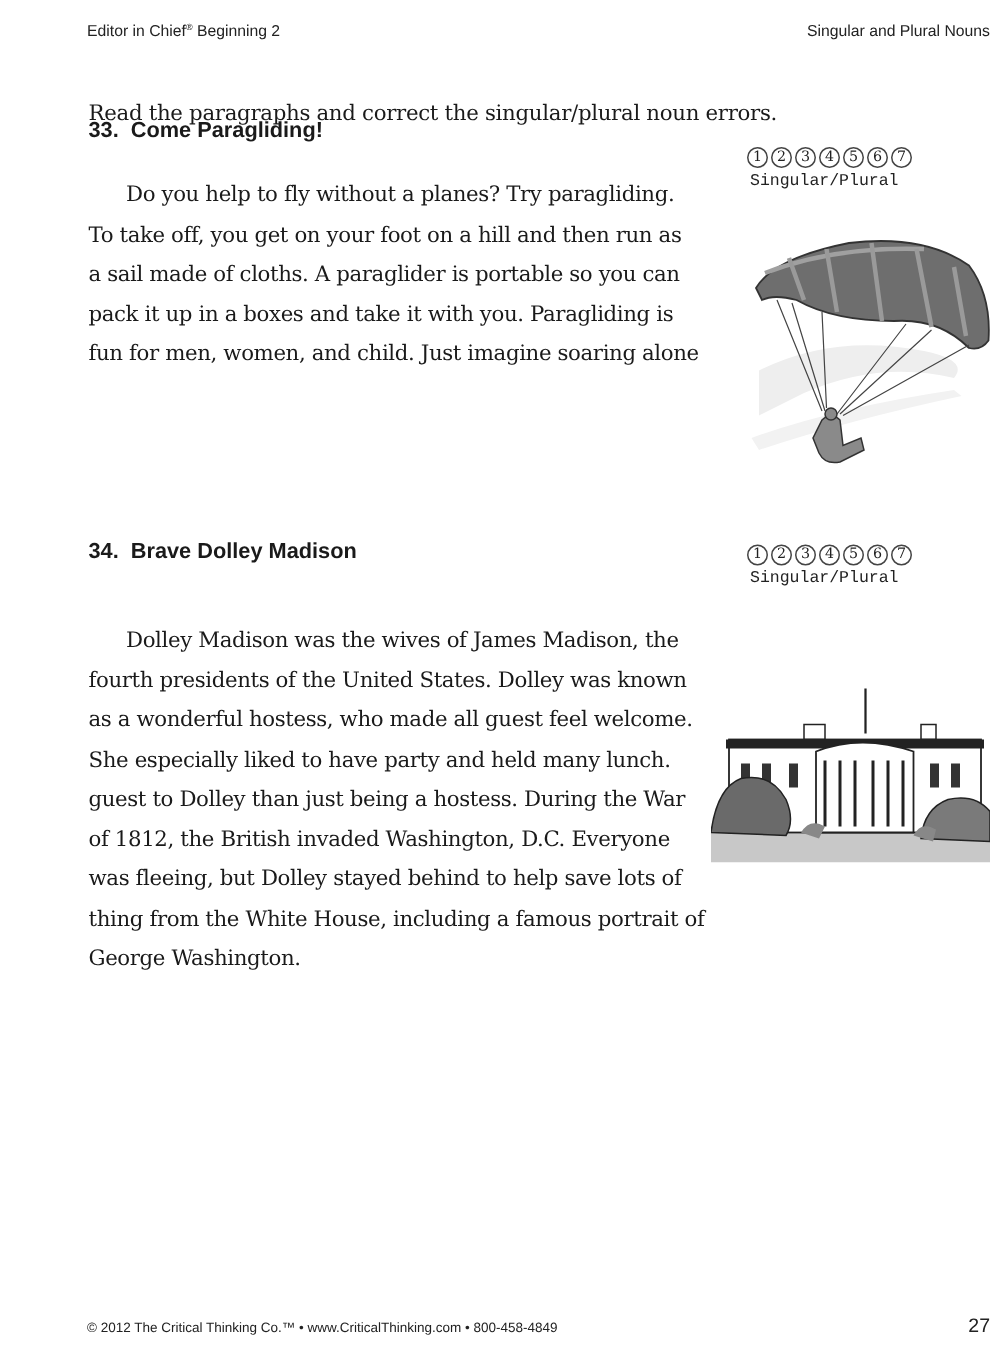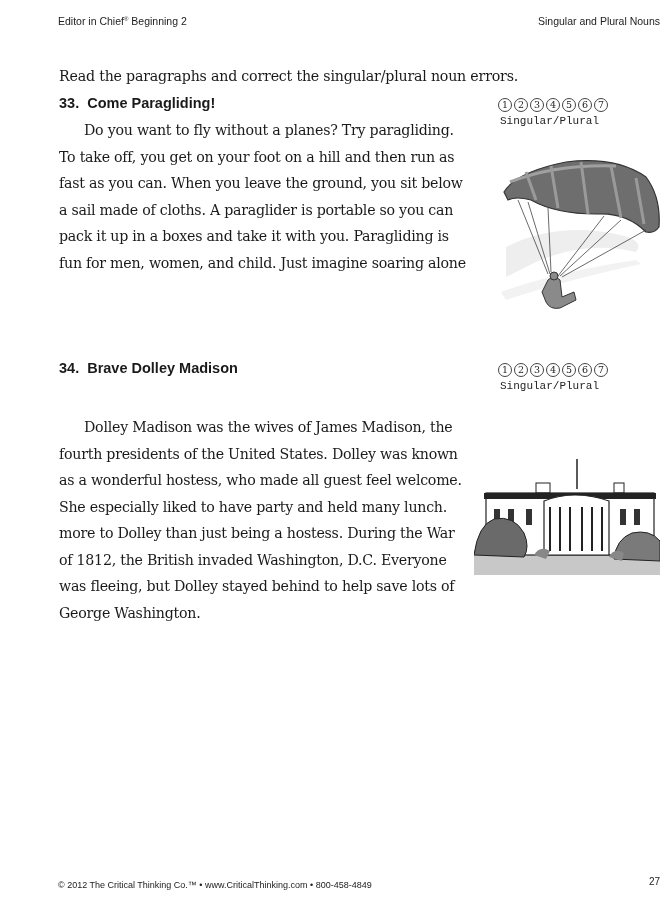--- a/index.html
+++ b/index.html
@@ -42,38 +42,37 @@
       margin-top: 3px; margin-left: 2px;
       font-family: Liberation Mono, monospace; font-size: 11px; color: #222;
     }
     .illustration { position: absolute; }
     .footer-left {
       position: absolute; left: 58px; top: 880px;
       font-family: "Liberation Sans", sans-serif; font-size: 9px; color: #222;
     }
     .footer-right {
       position: absolute; right: 12px; top: 876px;
-      font-family: "Liberation Sans", sans-serif; font-size: 10px; color: #222;
+      font-family: "Liberation Sans", sans-serif; font-size: 13px; color: #222;
     }
   </style>
 </head>
 <body>
 
 <div class="header-left"><span>Editor in Chief</span><sup>®</sup><span> Beginning 2</span></div>
 <div class="header-right">Singular and Plural Nouns</div>
 
 <div class="instructions">Read the paragraphs and correct the singular/plural noun errors.</div>
 
-<div class="exercise-title" style="top:95px;text-align:right;">
+<div class="exercise-title" style="top:79px;text-align:right;">
   <span class="num">33.</span><span>Come Paragliding!</span>
 </div>
 <div class="para" style="top:117px;">
-  <span class="line first">Do you want to fly without a planes?  Try paragliding.</span>
+  <span class="line first">Do you help to fly without a planes?  Try paragliding.</span>
   <span class="line">To take off, you get on your foot on a hill and then run as</span>
-  <span class="line">fast as you can.  When you leave the ground, you sit below</span>
   <span class="line">a sail made of cloths.  A paraglider is portable so you can</span>
   <span class="line">pack it up in a boxes and take it with you.  Paragliding is</span>
   <span class="line">fun for men, women, and child.  Just imagine soaring alone</span>
 </div>
 <div class="score-box" style="top:98px;">
   <div class="circles">
     <span class="circle">1</span>
     <span class="circle">2</span>
     <span class="circle">3</span>
     <span class="circle">4</span>
@@ -100,23 +99,24 @@
 </svg>
 
 <div class="exercise-title" style="top:360px;">
   <span class="num">34.</span><span>Brave Dolley Madison</span>
 </div>
 <div class="para" style="top:382px;margin-top:32px;">
   <span class="line first">Dolley Madison was the wives of James Madison, the</span>
   <span class="line">fourth presidents of the United States.  Dolley was known</span>
   <span class="line">as a wonderful hostess, who made all guest feel welcome.</span>
   <span class="line">She especially liked to have party and held many lunch.</span>
-  <span class="line">more to Dolley than just being a hostess.  During the War</span>
+  <span class="line">guest to Dolley than just being a hostess.  During the War</span>
   <span class="line">of 1812, the British invaded Washington, D.C.  Everyone</span>
   <span class="line">was fleeing, but Dolley stayed behind to help save lots of</span>
+  <span class="line">thing from the White House, including a famous portrait of</span>
   <span class="line">George Washington.</span>
 </div>
 <div class="score-box" style="top:363px;">
   <div class="circles">
     <span class="circle">1</span>
     <span class="circle">2</span>
     <span class="circle">3</span>
     <span class="circle">4</span>
     <span class="circle">5</span>
     <span class="circle">6</span>

